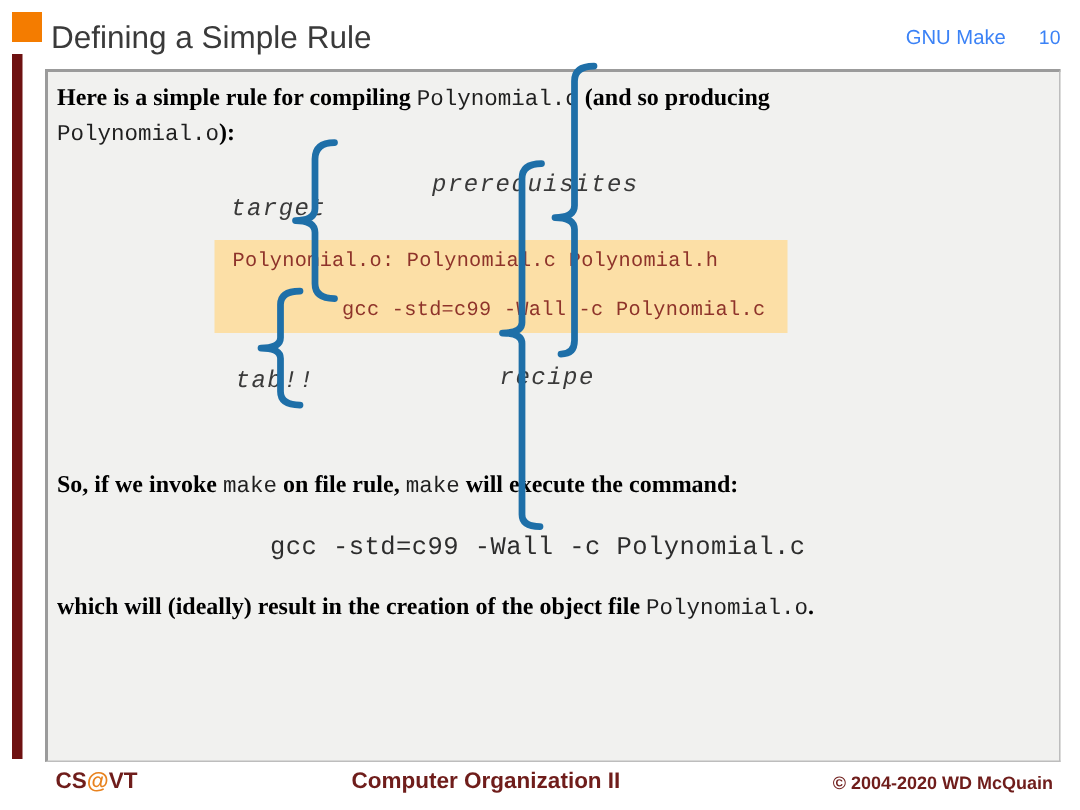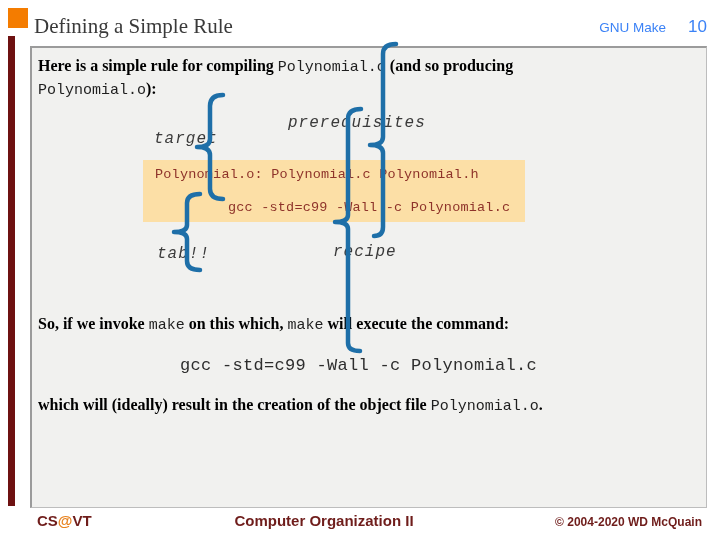--- a/index.html
+++ b/index.html
@@ -9,24 +9,24 @@
   }
   
   .orange-sq { position:absolute; left:8px; top:8px; width:20px; height:20px; background:#F47C00; }
   .maroon-bar { position:absolute; left:8px; top:36px; width:7px; height:470px; background:#6E1111; }
   .content-box {
     position:absolute; left:30px; top:46px; width:677px; height:462px;
     background:#F1F1EF; border:1px solid #BDBDBD; border-top:2px solid #9B9B9B;
     border-left:2px solid #9B9B9B; box-sizing:border-box;
   }
   
-  .title { position:absolute; left:34px; top:14px; font-size:21px; color:#3A3A3A; white-space:nowrap;font-family:Liberation Serif, serif; }
+  .title { position:absolute; left:34px; top:14px; font-size:21px; color:#3A3A3A; white-space:nowrap; }
   .hdr-right { position:absolute; top:17px; right:13px; display:flex; align-items:baseline; gap:22px; color:#3b82f6; }
   .hdr-context { font-size:13.5px; }
-  .hdr-page { font-size:17px; }
+  .hdr-page { font-size:13px; }
   
   .serif { font-family:"Liberation Serif", serif; font-weight:bold; font-size:16px; color:#000;text-align:right; }
   .mono { font-family:"Liberation Mono", monospace; }
   .inline-code { font-size:15px; color:#1f1f1f; font-weight:normal; }
   .para { position:absolute; white-space:nowrap; }
   .intro-l1 { left:38px; top:57px; }
   .intro-l2 { left:38px; top:80px; }
   .invoke-para { left:38px; top:315px; }
   .result-para { left:38px; top:396px; }
   
@@ -80,21 +80,21 @@
   <div class="label" id="lbl-target">target</div>
   <div class="label" id="lbl-prereq">prerequisites</div>
   <div class="label" id="lbl-tab">tab!!</div>
   <div class="label" id="lbl-recipe">recipe</div>
 
   <div class="rule-box">
     <div class="rule-line rule-line1">Polynomial.o: Polynomial.c Polynomial.h</div>
     <div class="rule-line rule-line2">gcc -std=c99 -Wall -c Polynomial.c</div>
   </div>
 
-  <div class="para invoke-para"><span class="serif">So, if we invoke </span><span class="mono inline-code">make</span><span class="serif"> on this which, </span><span class="mono inline-code">make</span><span class="serif"> will execute the command:</span></div>
+  <div class="para invoke-para"><span class="serif">So, if we invoke </span><span class="mono inline-code">make</span><span class="serif"> on file rule, </span><span class="mono inline-code">make</span><span class="serif"> will execute the command:</span></div>
 
   <div class="command">gcc -std=c99 -Wall -c Polynomial.c</div>
 
   <div class="para result-para"><span class="serif">which will (ideally) result in the creation of the object file </span><span class="mono inline-code">Polynomial.o</span><span class="serif">.</span></div>
 
   <svg class="connectors" viewBox="0 0 720 540" xmlns="http://www.w3.org/2000/svg">
     <g stroke="#1E6FA8" stroke-width="4.5" fill="none" stroke-linecap="round" stroke-linejoin="round">
       <path d="M223,95 Q210,95 210,106 L210,139 Q210,147 197,147 Q210,147 210,155 L210,189 Q210,199 223,199"></path>
       <path d="M200,194 Q187,194 187,203 L187,225 Q187,232 174,232 Q187,232 187,239 L187,261 Q187,270 200,270"></path>
       <path d="M396,44 Q383,44 383,54 L383,137 Q383,145 370,145 Q383,145 383,153 L383,227 Q383,236 374,236"></path>

